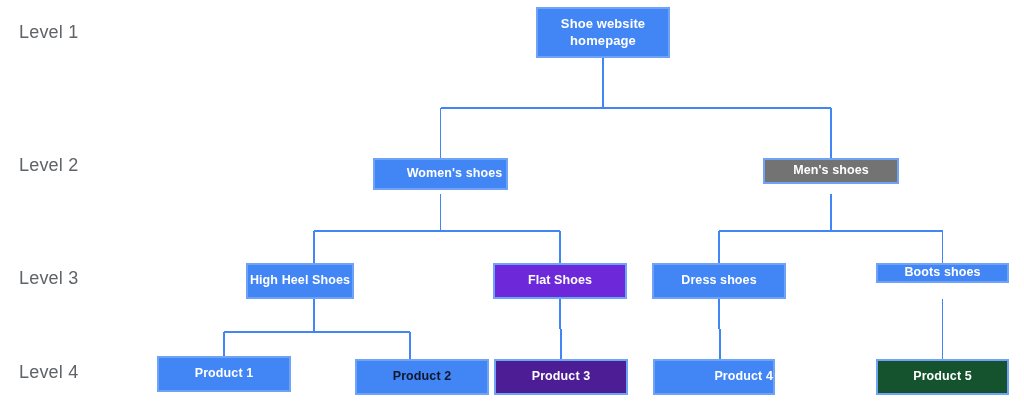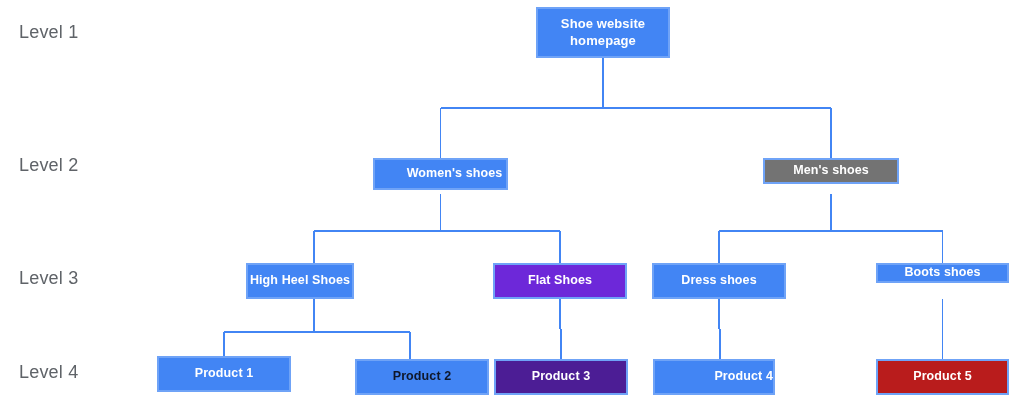--- a/index.html
+++ b/index.html
@@ -116,18 +116,18 @@
       </div>
       <div class="node" style="left: 343px; top: 359px; width: 134px; height: 36px; background: rgb(66, 133, 244); border-color: rgb(111, 163, 247); color: #0f172a; margin-left: 12px;">
         <span>Product 2</span>
       </div>
       <div class="node" style="left: 494px; top: 359px; width: 134px; height: 36px; background: #4c1d95; border-color: rgb(111, 163, 247); color: rgb(255, 255, 255);">
         <span>Product 3</span>
       </div>
       <div class="node" style="left: 653px; top: 359px; width: 122px; height: 36px; background: rgb(66, 133, 244); border-color: rgb(111, 163, 247); color: rgb(255, 255, 255); justify-content: flex-end;">
         <span>Product 4</span>
       </div>
-      <div class="node" style="left: 876px; top: 359px; width: 133px; height: 36px; background: #b91c1c; border-color: rgb(111, 163, 247); color: rgb(255, 255, 255);">
+      <div class="node" style="left: 876px; top: 359px; width: 133px; height: 36px; background: #14532d; border-color: rgb(111, 163, 247); color: rgb(255, 255, 255);">
         <span>Product 5</span>
       </div>
     </div>
 
 </div>
 
 </body></html>

